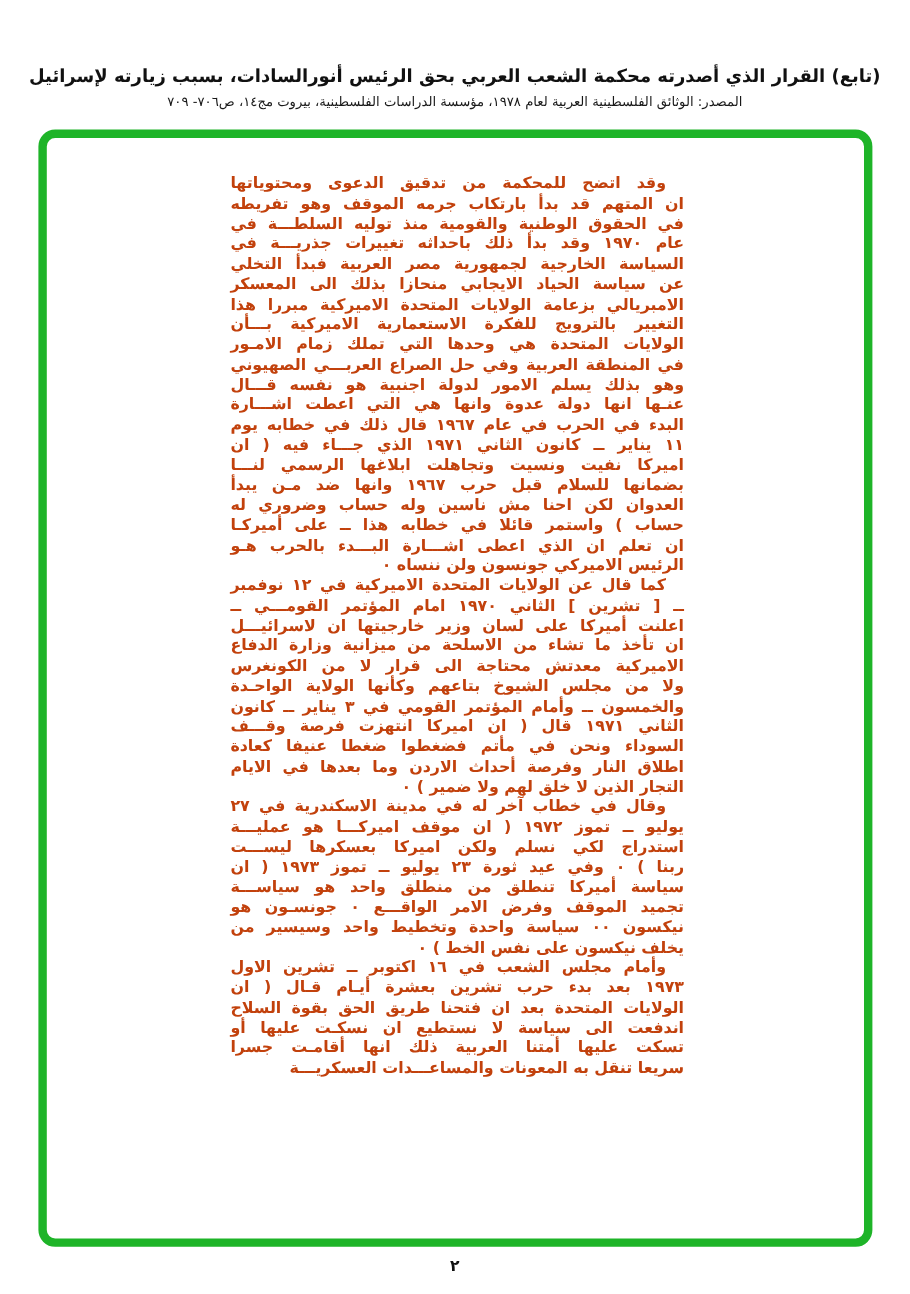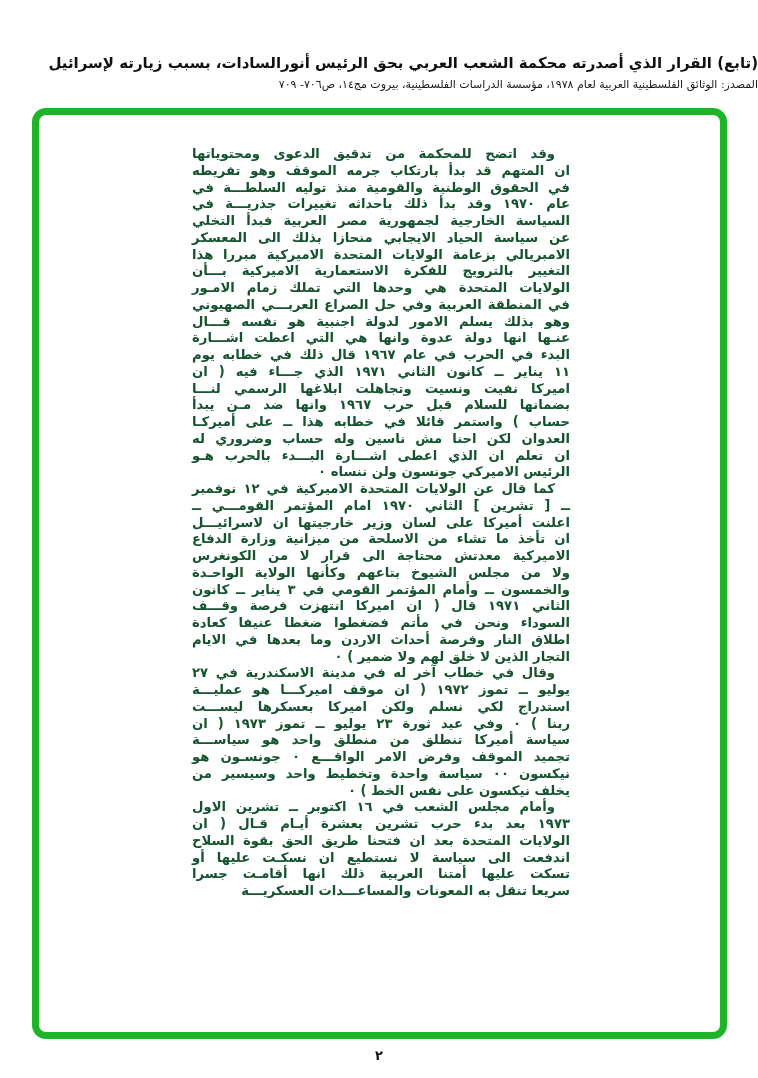--- a/index.html
+++ b/index.html
@@ -13,21 +13,21 @@
     width: 758px;
     height: 1078px;
     background: #ffffff;
     overflow: hidden;
   }
   .header {
     position: absolute;
     top: 52px;
     left: 0;
     width: 758px;
-    text-align: right;
+    text-align: center;
     direction: rtl;
   }
   .header .title {
     font-size: 15px;
     font-weight: 700;
     color: #111111;
     letter-spacing: 0;
     line-height: 22px;
   }
   .header .source {
@@ -52,21 +52,21 @@
     right: 150px;   
     top: 31px;      
     width: 378px;
     direction: rtl;
   }
   .line {
     direction: rtl;
     font-size: 13.2px;
     line-height: 16.75px;
     font-weight: 700;
-    color: #14532d;
+    color: #c2410c;
     text-align: justify;
     text-align-last: justify;
     white-space: normal;
   }
   .line.p-first {
     padding-right: 15px;
   }
   .line.p-end {
     text-align-last: right;
   }
@@ -102,22 +102,22 @@
         <div class="line">الامبريالي بزعامة الولايات المتحدة الاميركية مبررا هذا</div>
         <div class="line">التغيير بالترويج للفكرة الاستعمارية الاميركية بـــأن</div>
         <div class="line">الولايات المتحدة هي وحدها التي تملك زمام الامـور</div>
         <div class="line">في المنطقة العربية وفي حل الصراع العربـــي الصهيوني</div>
         <div class="line">وهو بذلك يسلم الامور لدولة اجنبية هو نفسه قـــال</div>
         <div class="line">عنـها انها دولة عدوة وانها هي التي اعطت اشـــارة</div>
         <div class="line">البدء في الحرب في عام ١٩٦٧ قال ذلك في خطابه يوم</div>
         <div class="line">١١ يناير ــ كانون الثاني ١٩٧١ الذي جـــاء فيه ( ان</div>
         <div class="line">اميركا نفيت ونسيت وتجاهلت ابلاغها الرسمي لنـــا</div>
         <div class="line">بضمانها للسلام قبل حرب ١٩٦٧ وانها ضد مـن يبدأ</div>
+        <div class="line">العدوان لكن احنا مش ناسين وله حساب وضروري له</div>
         <div class="line">حساب ) واستمر قائلا في خطابه هذا ــ على أميركـا</div>
-        <div class="line">العدوان لكن احنا مش ناسين وله حساب وضروري له</div>
         <div class="line">ان تعلم ان الذي اعطى اشـــارة البـــدء بالحرب هـو</div>
         <div class="line p-end">الرئيس الاميركي جونسون ولن ننساه ٠</div>
         <div class="line p-first">كما قال عن الولايات المتحدة الاميركية في ١٢ نوفمبر</div>
         <div class="line">ــ [ تشرين ] الثاني ١٩٧٠ امام المؤتمر القومـــي ــ</div>
         <div class="line">اعلنت أميركا على لسان وزير خارجيتها ان لاسرائيـــل</div>
         <div class="line">ان تأخذ ما تشاء من الاسلحة من ميزانية وزارة الدفاع</div>
         <div class="line">الاميركية معدتش محتاجة الى قرار لا من الكونغرس</div>
         <div class="line">ولا من مجلس الشيوخ بتاعهم وكأنها الولاية الواحـدة</div>
         <div class="line">والخمسون ــ وأمام المؤتمر القومي في ٣ يناير ــ كانون</div>
         <div class="line">الثاني ١٩٧١ قال ( ان اميركا انتهزت فرصة وقـــف</div>

